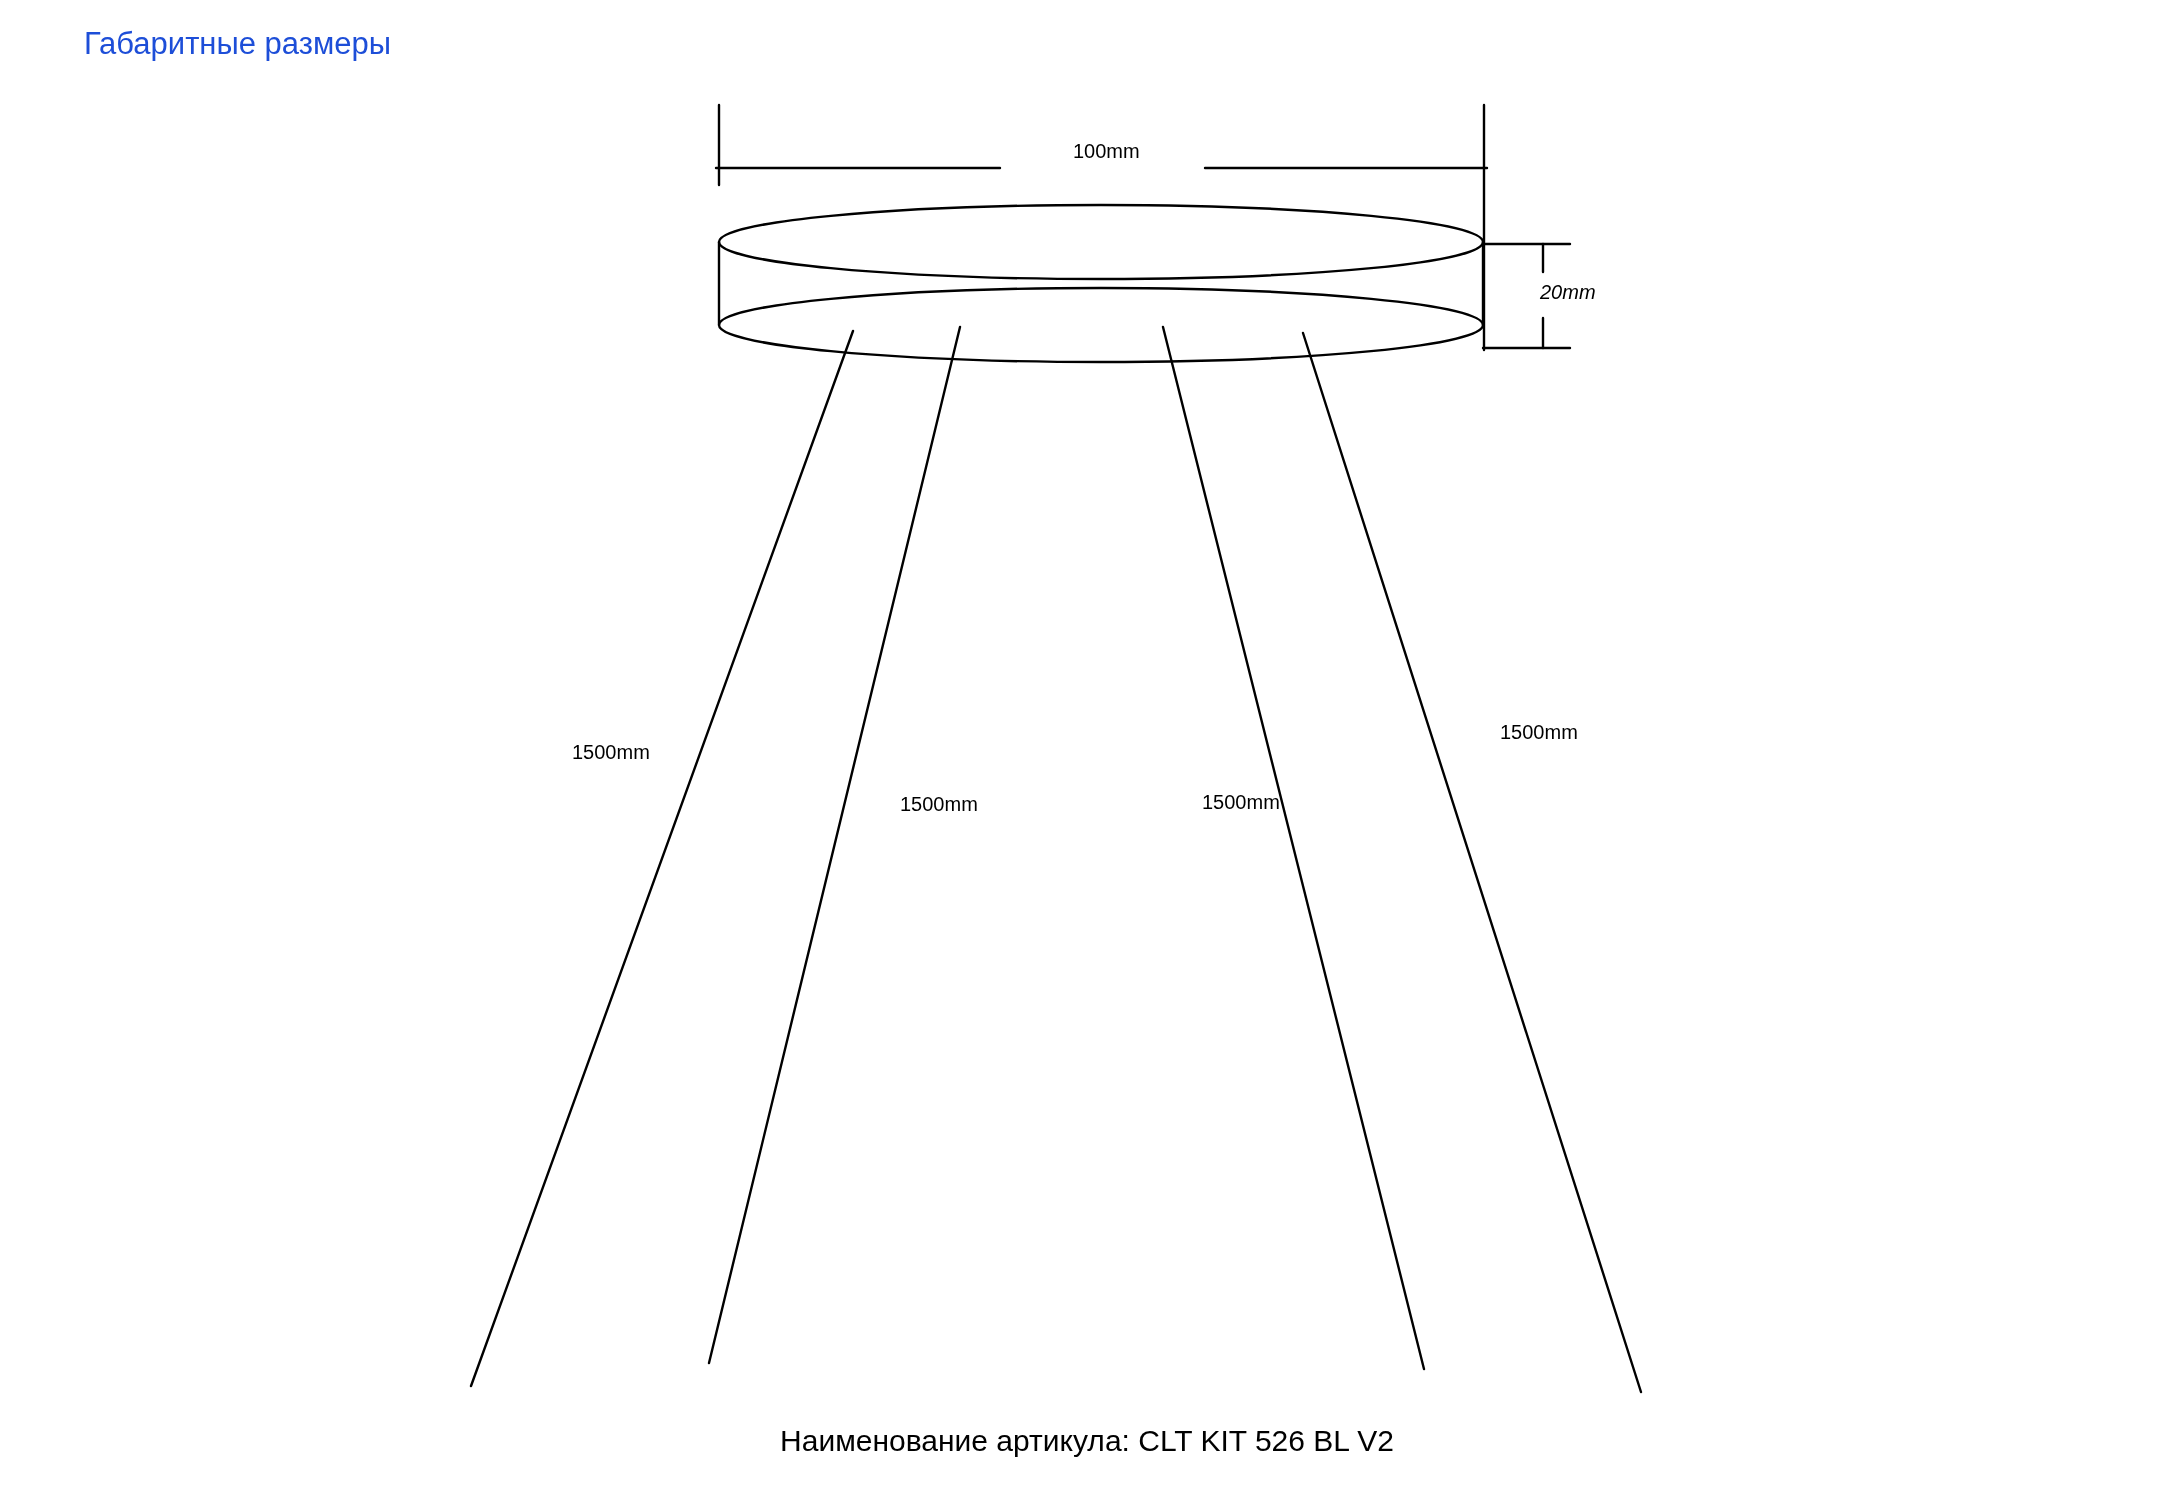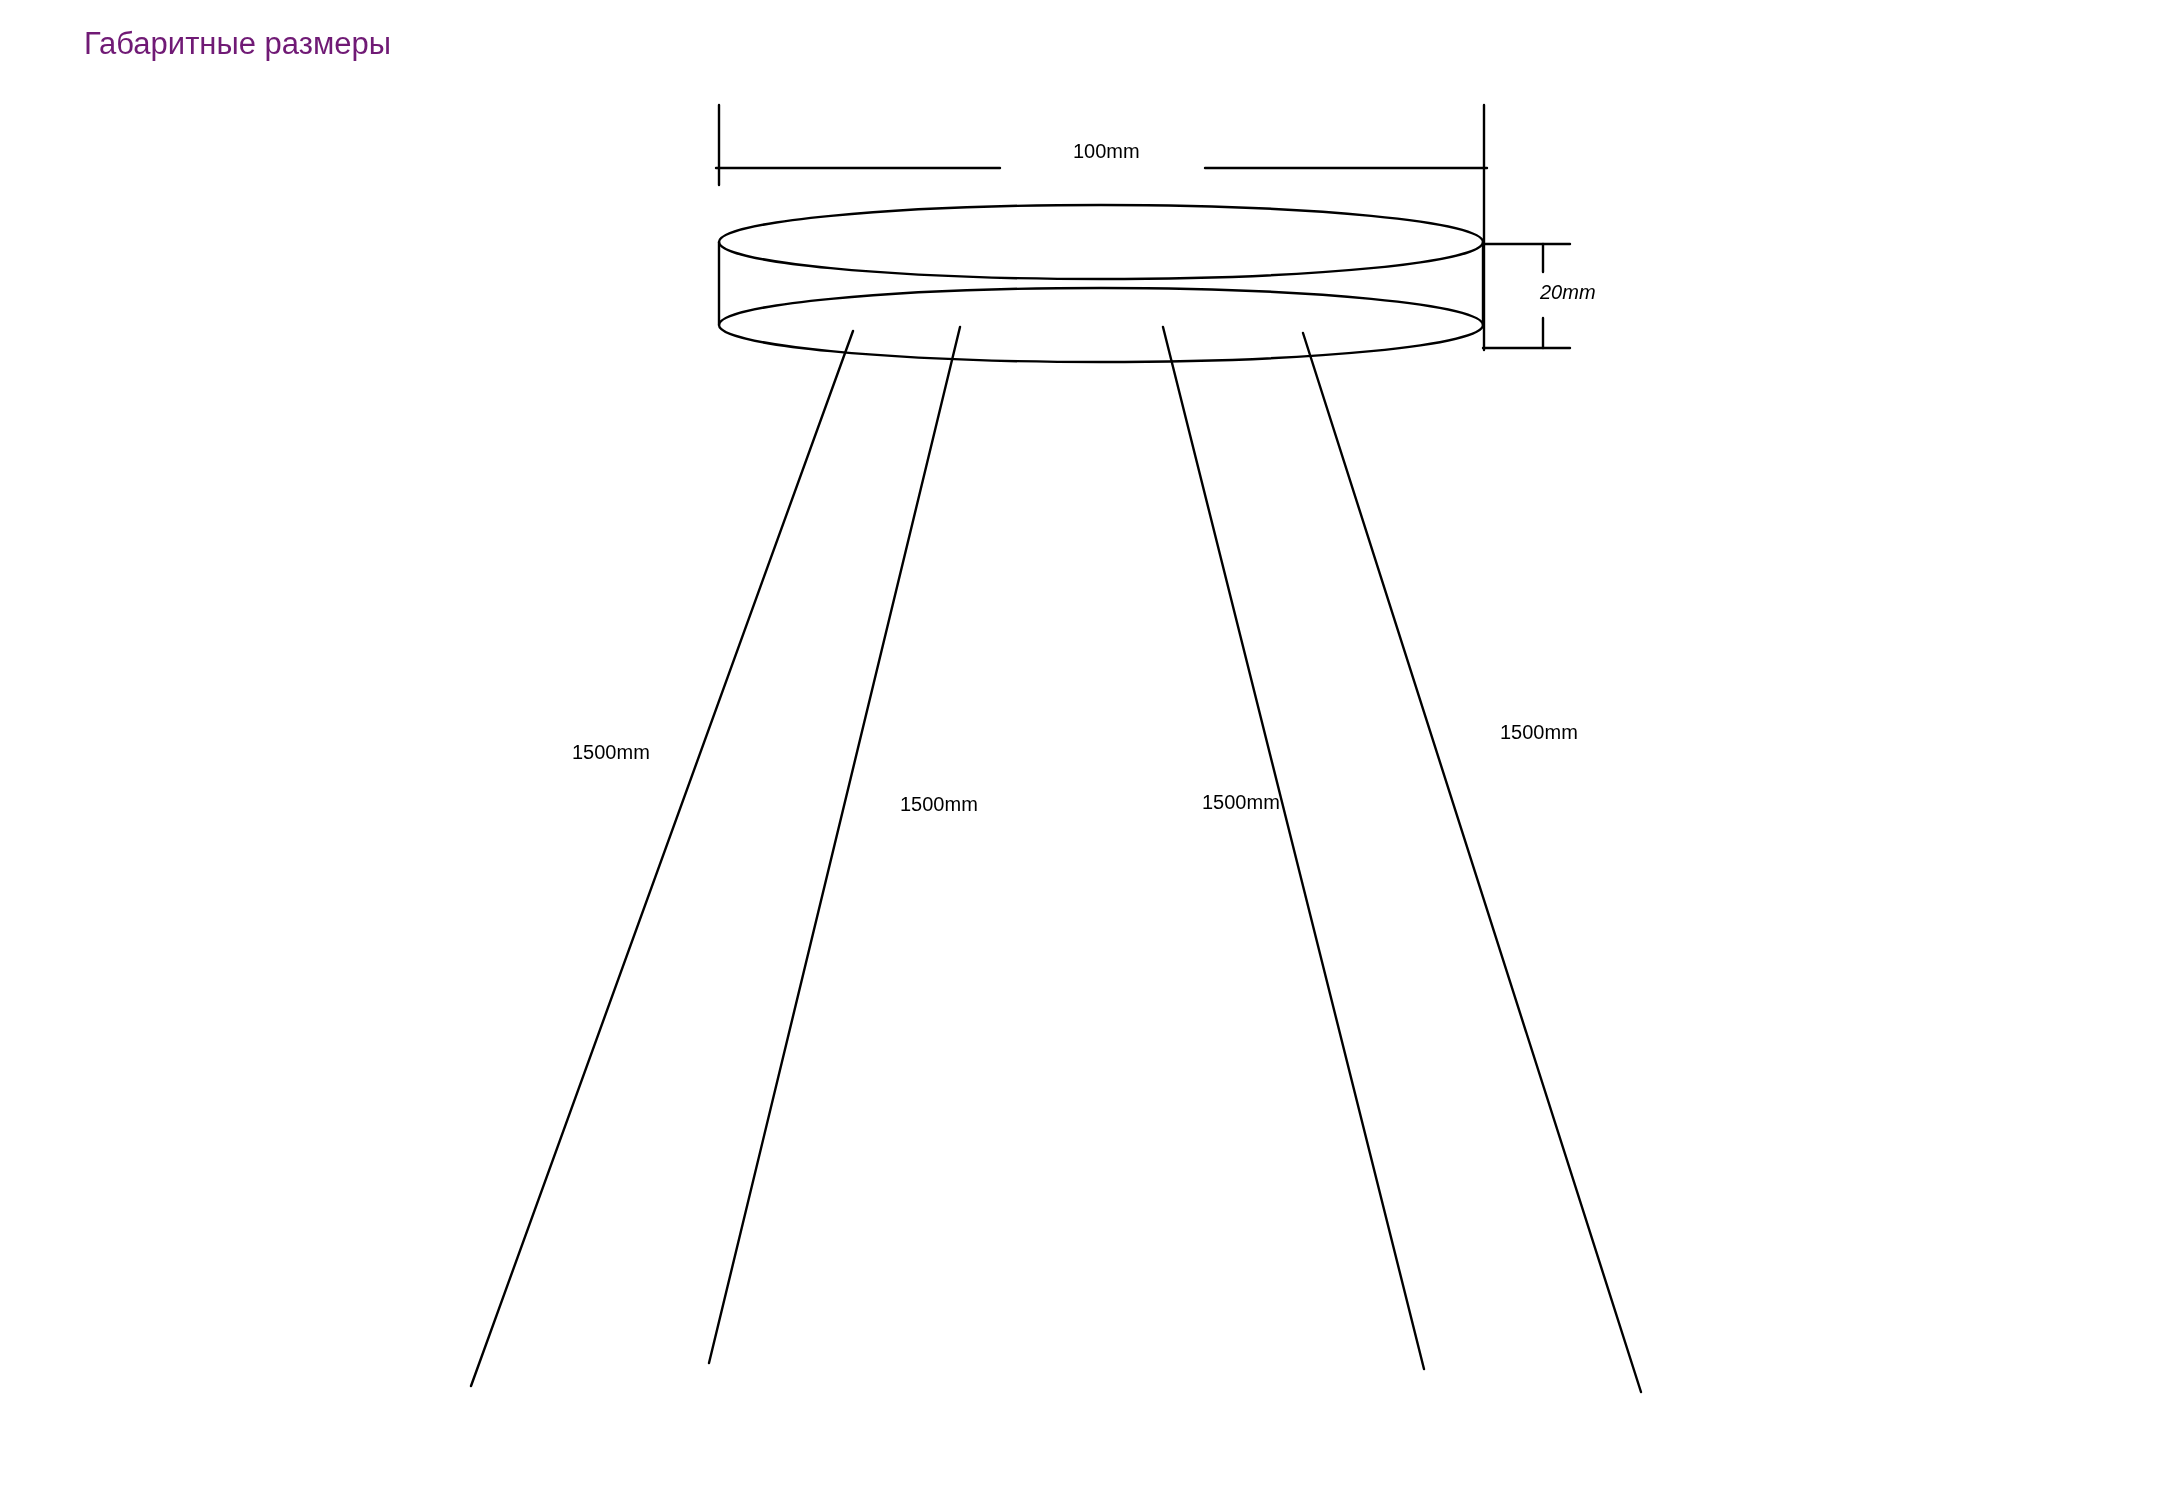--- a/index.html
+++ b/index.html
@@ -21,21 +21,21 @@
     top: 0;
     width: 2174px;
     height: 1500px;
   }
   .title-text {
     position: absolute;
     left: 84px;
     top: 26px;
     font-size: 31px;
     font-family: "Liberation Sans", sans-serif;
-    color: #701a75;
+    color: #1d4ed8;
     white-space: nowrap;
   }
   .caption-text {
     position: absolute;
     left: 0;
     top: 1424px;
     width: 2174px;
     text-align: center;
     font-size: 30px;
     font-family: "Liberation Sans", sans-serif;
@@ -90,13 +90,14 @@
     </g>
   </svg>
 
   <div class="dim-label" style="left:1073px; top:140px;">100mm</div>
   <div class="dim-label" style="left:1540px; top:281px;font-style:italic;">20mm</div>
   <div class="dim-label" style="left:572px; top:741px;">1500mm</div>
   <div class="dim-label" style="left:900px; top:793px;">1500mm</div>
   <div class="dim-label" style="left:1202px; top:791px;">1500mm</div>
   <div class="dim-label" style="left:1500px; top:721px;">1500mm</div>
 
+  <div class="caption-text">Наименование артикула: CLT KIT 526 BL V2</div>
 </div>
 
 </body></html>

